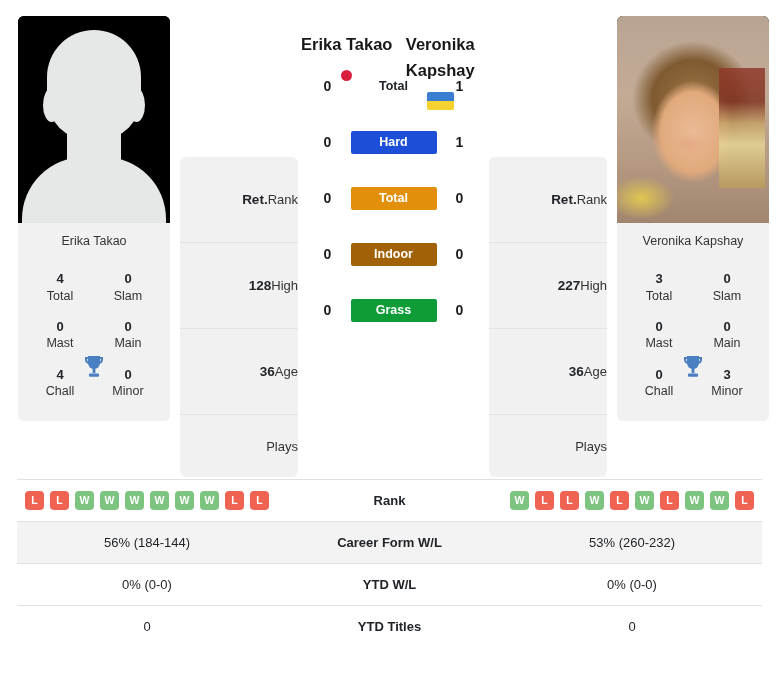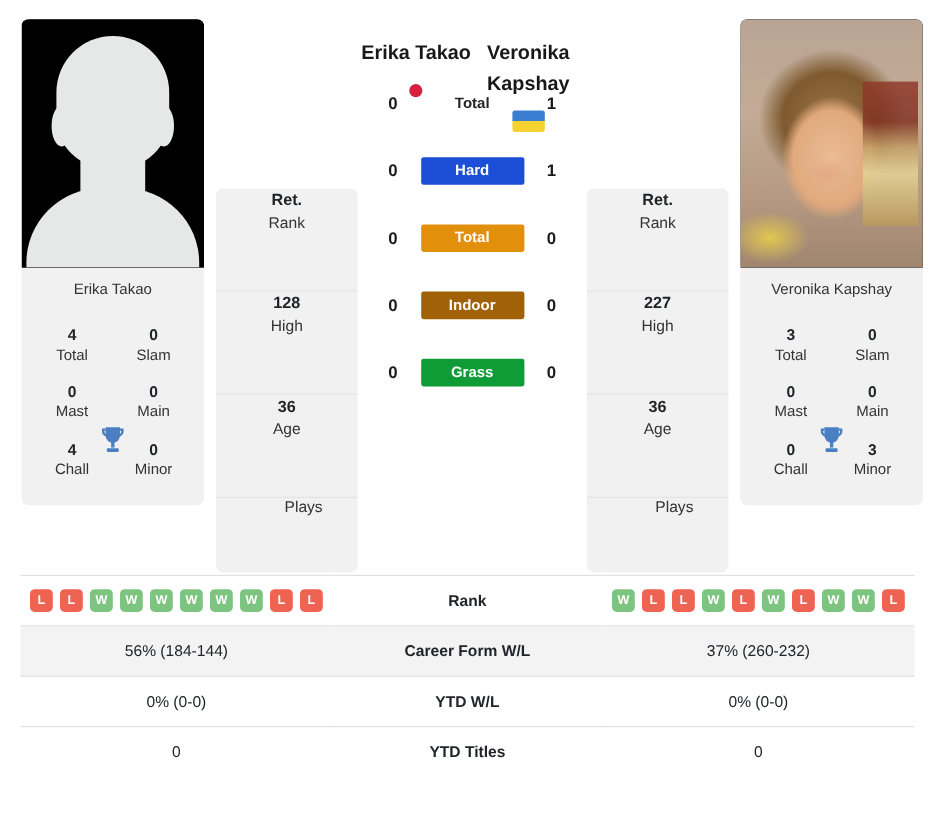--- a/index.html
+++ b/index.html
@@ -164,23 +164,23 @@
     background: #f1f1f1;
     border-radius: 6px;
     overflow: hidden;
     flex: 0 0 auto;
   }
   .rank-panel.right { margin-left: 0; margin-right: 10px; }
   .rank-cell {
     height: 86px;
     box-sizing: border-box;
     display: flex;
-    flex-direction: column;
+    flex-direction: row;
     align-items: center;
-    justify-content: flex-start;
+    justify-content: flex-end;
     border-bottom: 1px solid #e3e3e3;
   }
   .rank-cell:last-child {
     border-bottom: none;
     height: 62px;
   }
   .rank-val {
     font-size: 13.5px;
     font-weight: 700;
     color: #212529;
@@ -537,21 +537,21 @@
             <div class="pill l">L</div>
             <div class="pill w">W</div>
             <div class="pill w">W</div>
             <div class="pill l">L</div>
           </div>
       </td>
     </tr>
     <tr class="striped">
       <td class="stat-side">56% (184-144)</td>
       <td class="stat-label">Career Form W/L</td>
-      <td class="stat-side">37% (260-232)</td>
+      <td class="stat-side">53% (260-232)</td>
     </tr>
     <tr>
       <td class="stat-side">0% (0-0)</td>
       <td class="stat-label">YTD W/L</td>
       <td class="stat-side">0% (0-0)</td>
     </tr>
     <tr>
       <td class="stat-side">0</td>
       <td class="stat-label">YTD Titles</td>
       <td class="stat-side">0</td>

